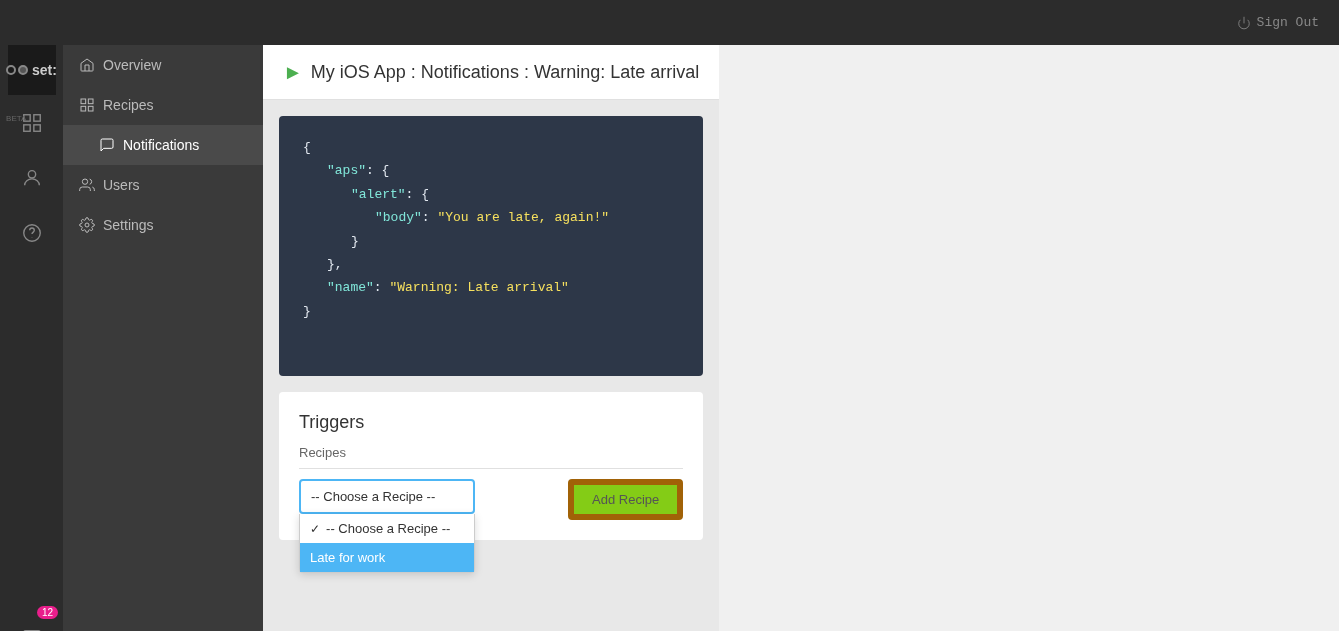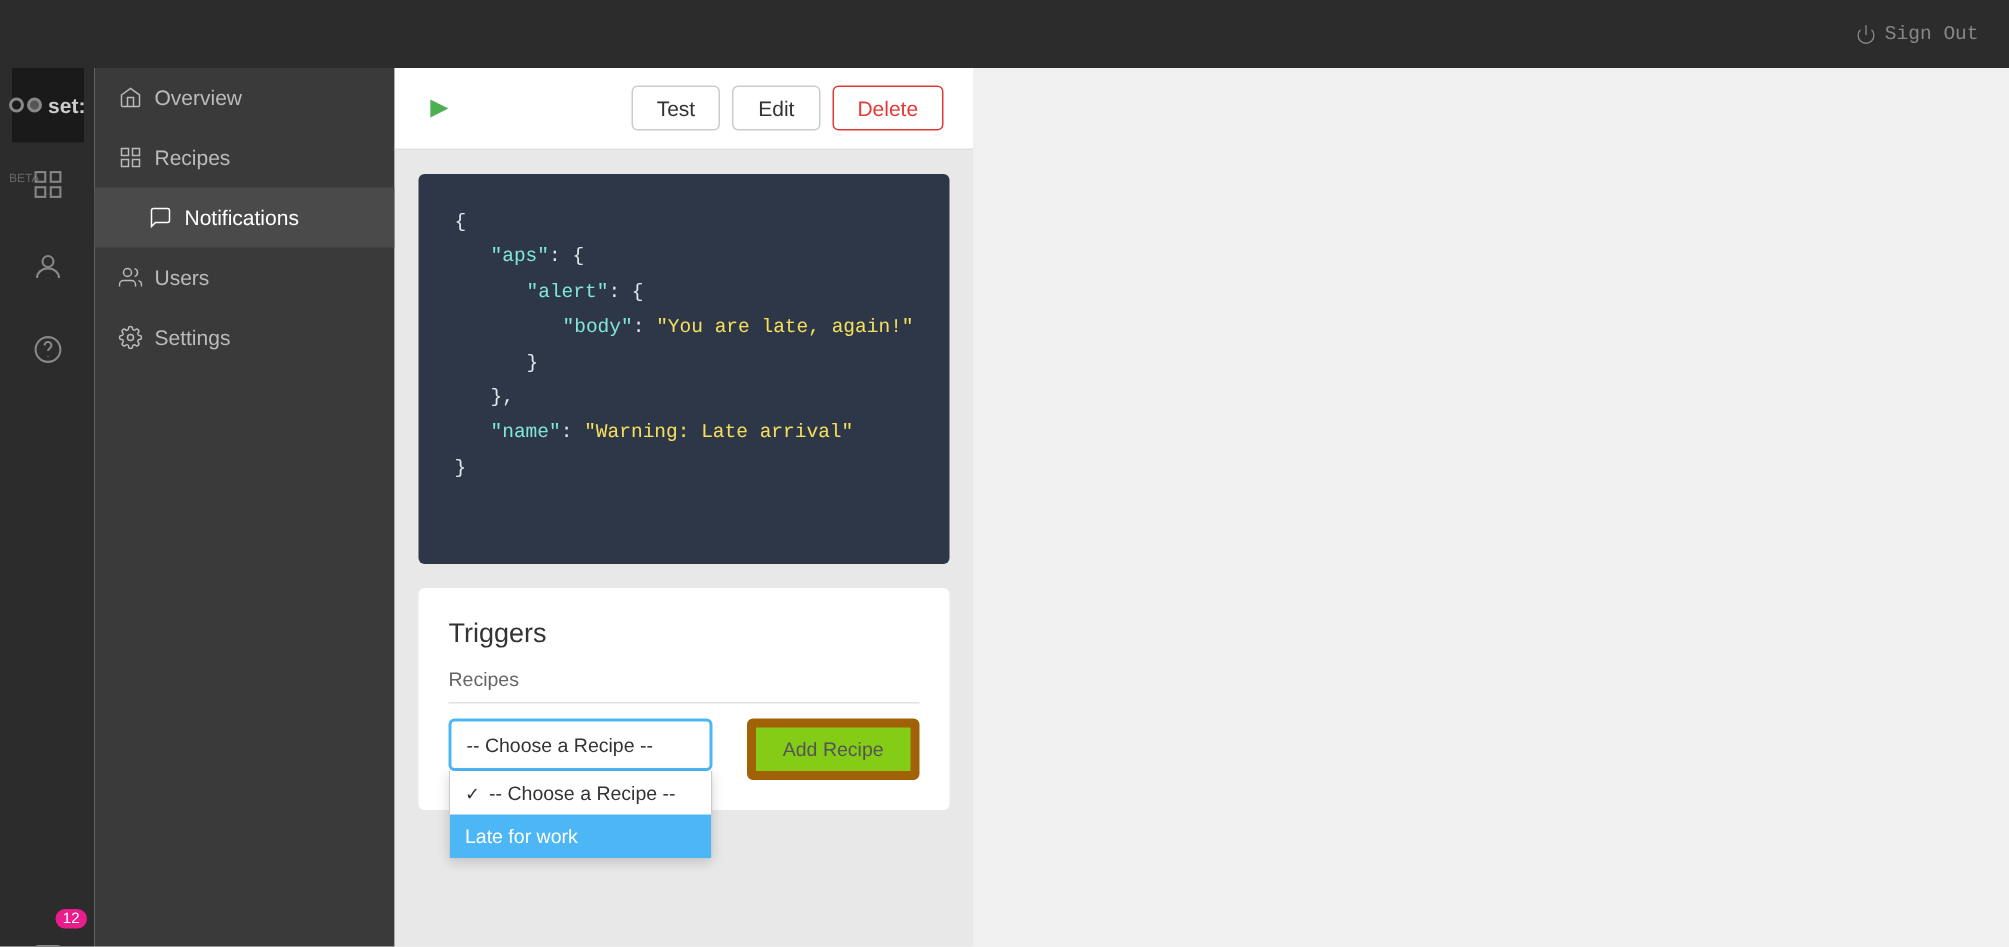--- a/index.html
+++ b/index.html
@@ -332,25 +332,21 @@
         </svg>
       <span>Settings</span>
     </div>
   </div>
 
   <div class="main">
 
     <div class="header">
       <div class="header-title">
         <span style="color:#4caf50;font-size:20px;font-weight:bold;">►</span>
-      </div>
-      <div class="header-actions">
-        <button class="btn">Test</button>
-        <button class="btn">Edit</button>
-        <button class="btn btn-danger">Delete</button>
+        <span>My iOS App : Notifications : Warning: Late arrival</span>
       </div>
     </div>
 
     <div class="content">
 
       <div class="code-block">
         <div class="code-line"><span class="c-brace">{</span></div>
         <div class="code-line c-indent1"><span class="c-key">"aps"</span><span class="c-colon">: {</span></div>
         <div class="code-line c-indent2"><span class="c-key">"alert"</span><span class="c-colon">: {</span></div>
         <div class="code-line c-indent3"><span class="c-key">"body"</span><span class="c-colon">: </span><span class="c-string">"You are late, again!"</span></div>

